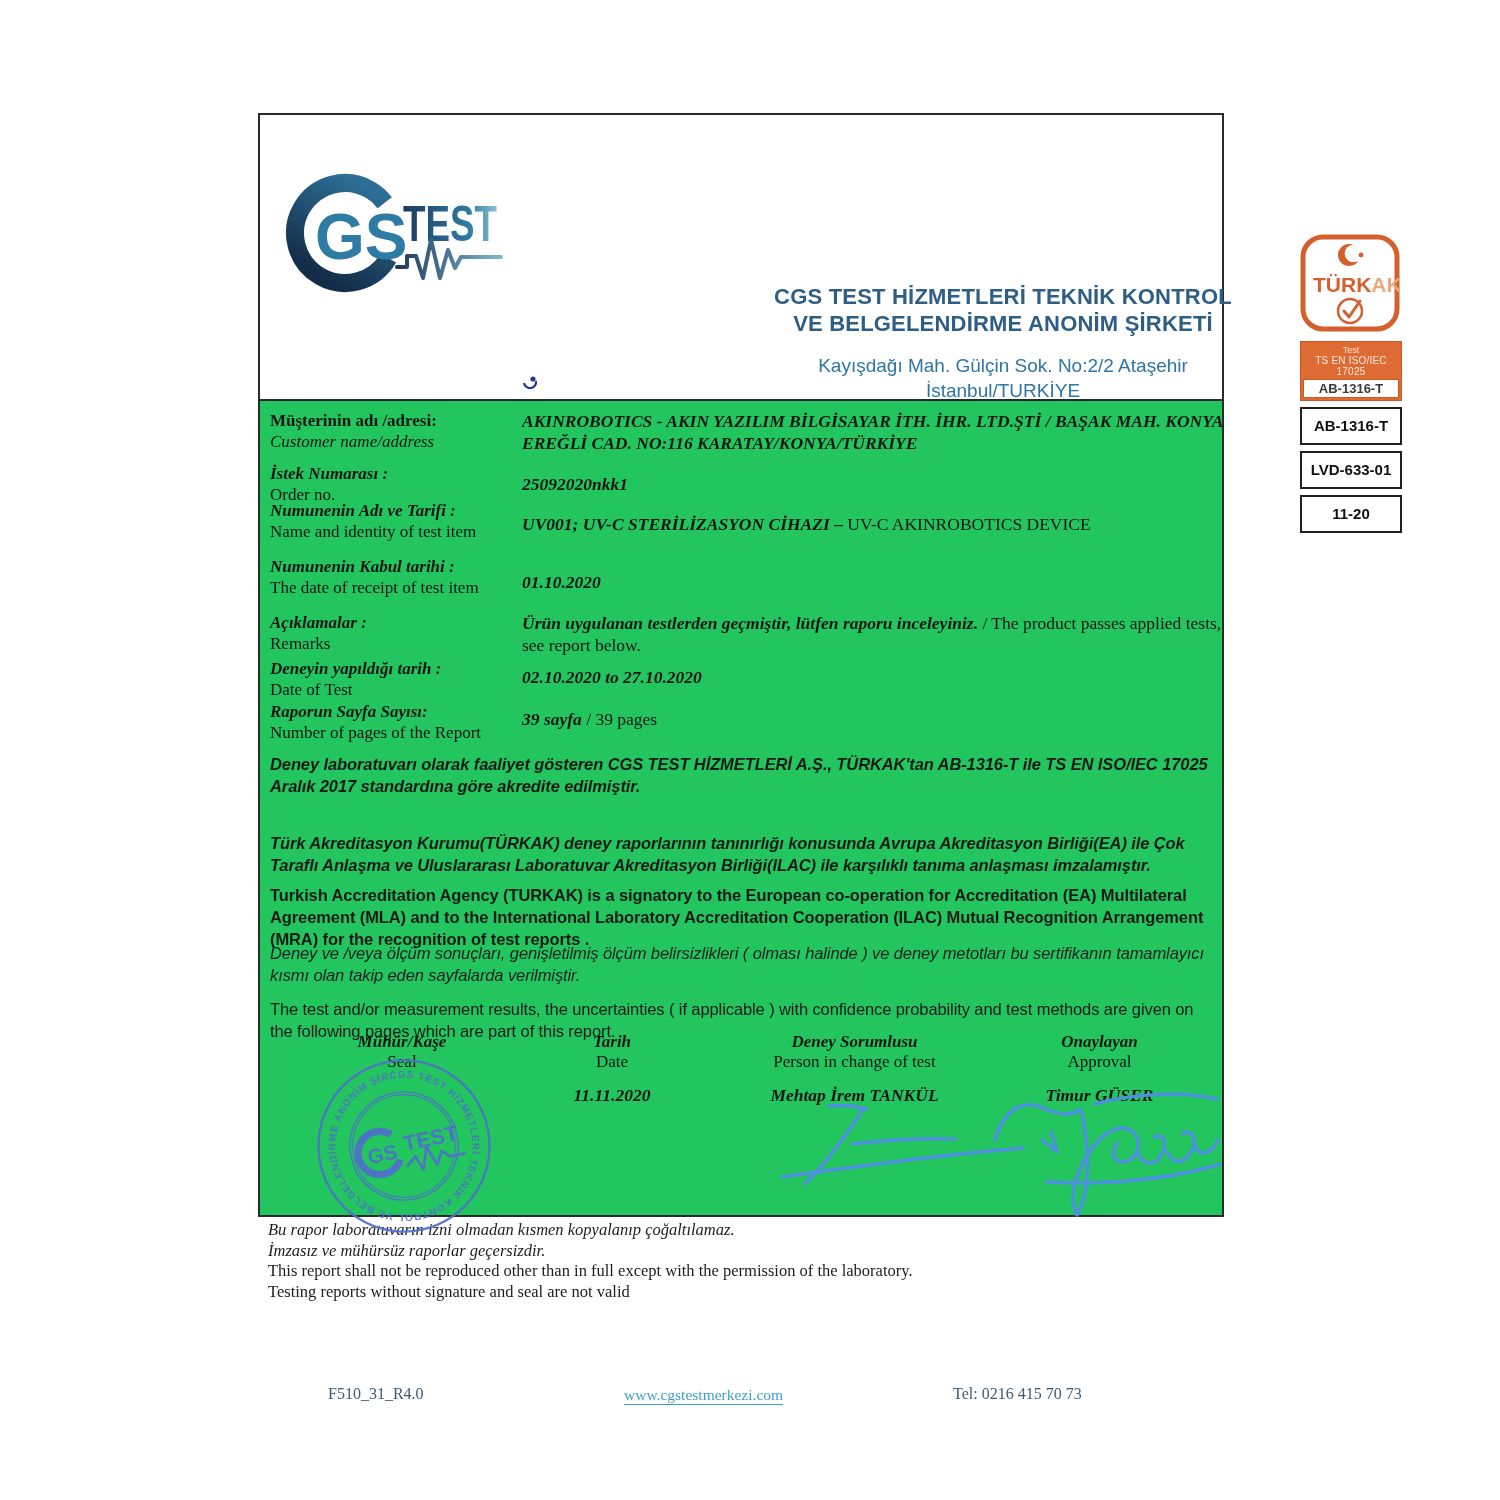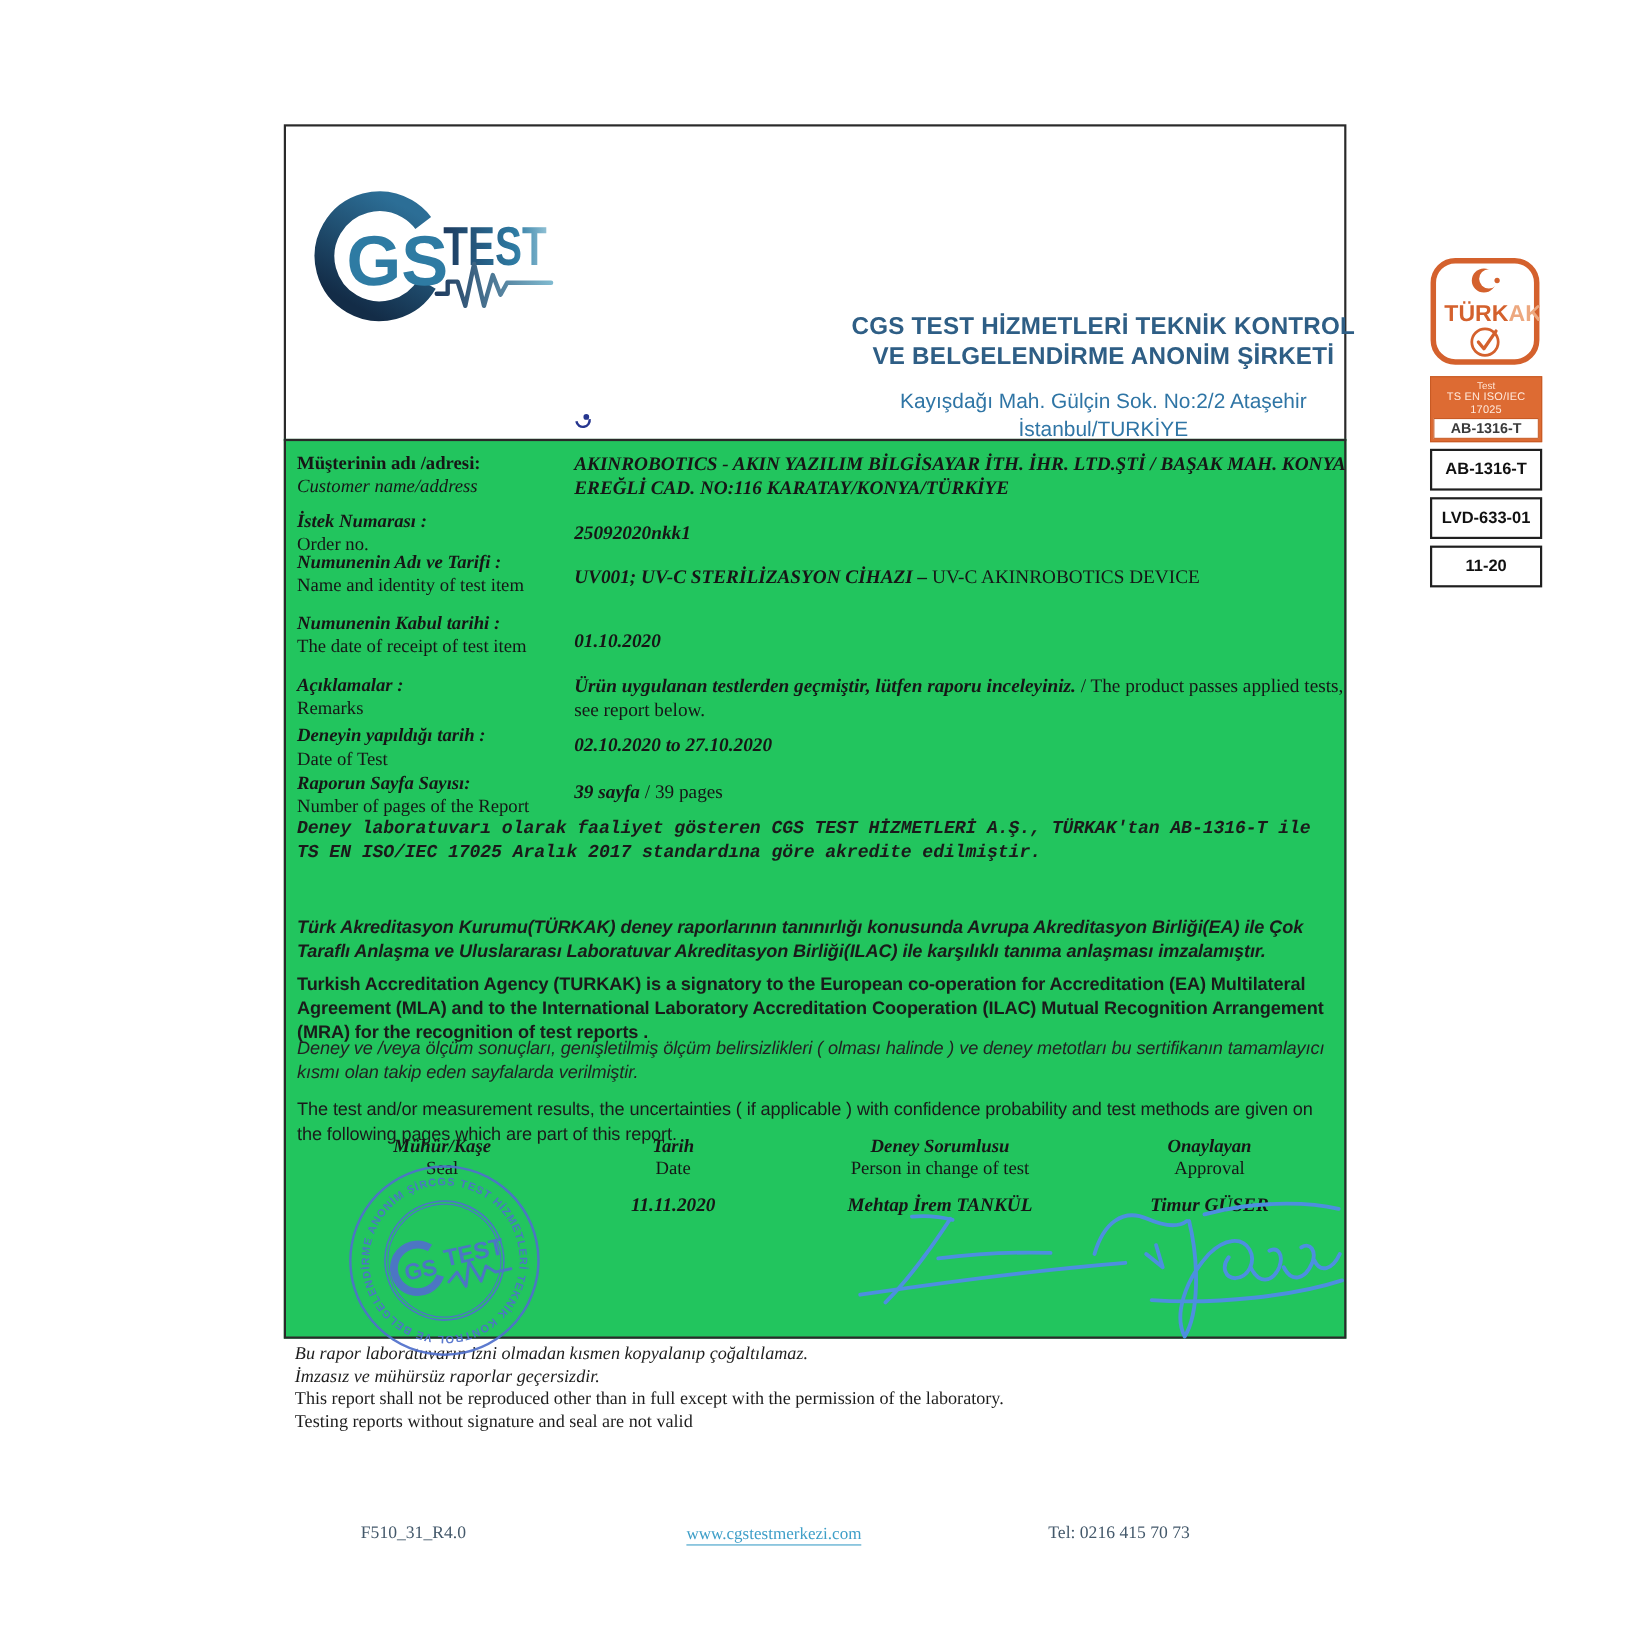--- a/index.html
+++ b/index.html
@@ -178,21 +178,21 @@
     </div>
 
     <div class="row-label" style="top:300px;">
       <div class="lt">Raporun Sayfa Sayısı:</div>
       <div class="le">Number of pages of the Report</div>
     </div>
     <div class="row-value" style="top:307px;">
       <span class="vb">39 sayfa</span><span class="vr"> / 39 pages</span>
     </div>
 
-    <div class="para bi" style="top:341px;font-family:Liberation Mono, monospace;">Deney laboratuvarı olarak faaliyet gösteren CGS TEST HİZMETLERİ A.Ş., TÜRKAK'tan AB-1316-T ile TS EN ISO/IEC 17025 Aralık 2017 standardına göre akredite edilmiştir.</div>
+    <div class="para bi" style="top:352px;">Deney laboratuvarı olarak faaliyet gösteren CGS TEST HİZMETLERİ A.Ş., TÜRKAK'tan AB-1316-T ile TS EN ISO/IEC 17025 Aralık 2017 standardına göre akredite edilmiştir.</div>
     <div class="para bi" style="top:431px;">Türk Akreditasyon Kurumu(TÜRKAK) deney raporlarının tanınırlığı konusunda Avrupa Akreditasyon Birliği(EA) ile Çok Taraflı Anlaşma ve Uluslararası Laboratuvar Akreditasyon Birliği(ILAC) ile karşılıklı tanıma anlaşması imzalamıştır.</div>
     <div class="para b" style="top:483px;">Turkish Accreditation Agency (TURKAK) is a signatory to the European co-operation for Accreditation (EA) Multilateral Agreement (MLA) and to the International Laboratory Accreditation Cooperation (ILAC) Mutual Recognition Arrangement (MRA) for the recognition of test reports .</div>
     <div class="para" style="top:597px;">The test and/or measurement results, the uncertainties ( if applicable ) with confidence probability and test methods are given on the following pages which are part of this report.</div>
     <div class="para i" style="top:541px;">Deney ve /veya ölçüm sonuçları, genişletilmiş ölçüm belirsizlikleri ( olması halinde ) ve deney metotları bu sertifikanın tamamlayıcı kısmı olan takip eden sayfalarda verilmiştir.</div>
 
     <div class="sig-col" style="left:42px;top:631px;width:200px;">
       <div class="sig-tr">Mühür/Kaşe</div>
       <div class="sig-en">Seal</div>
       <div class="sig-val"></div>
     </div>

